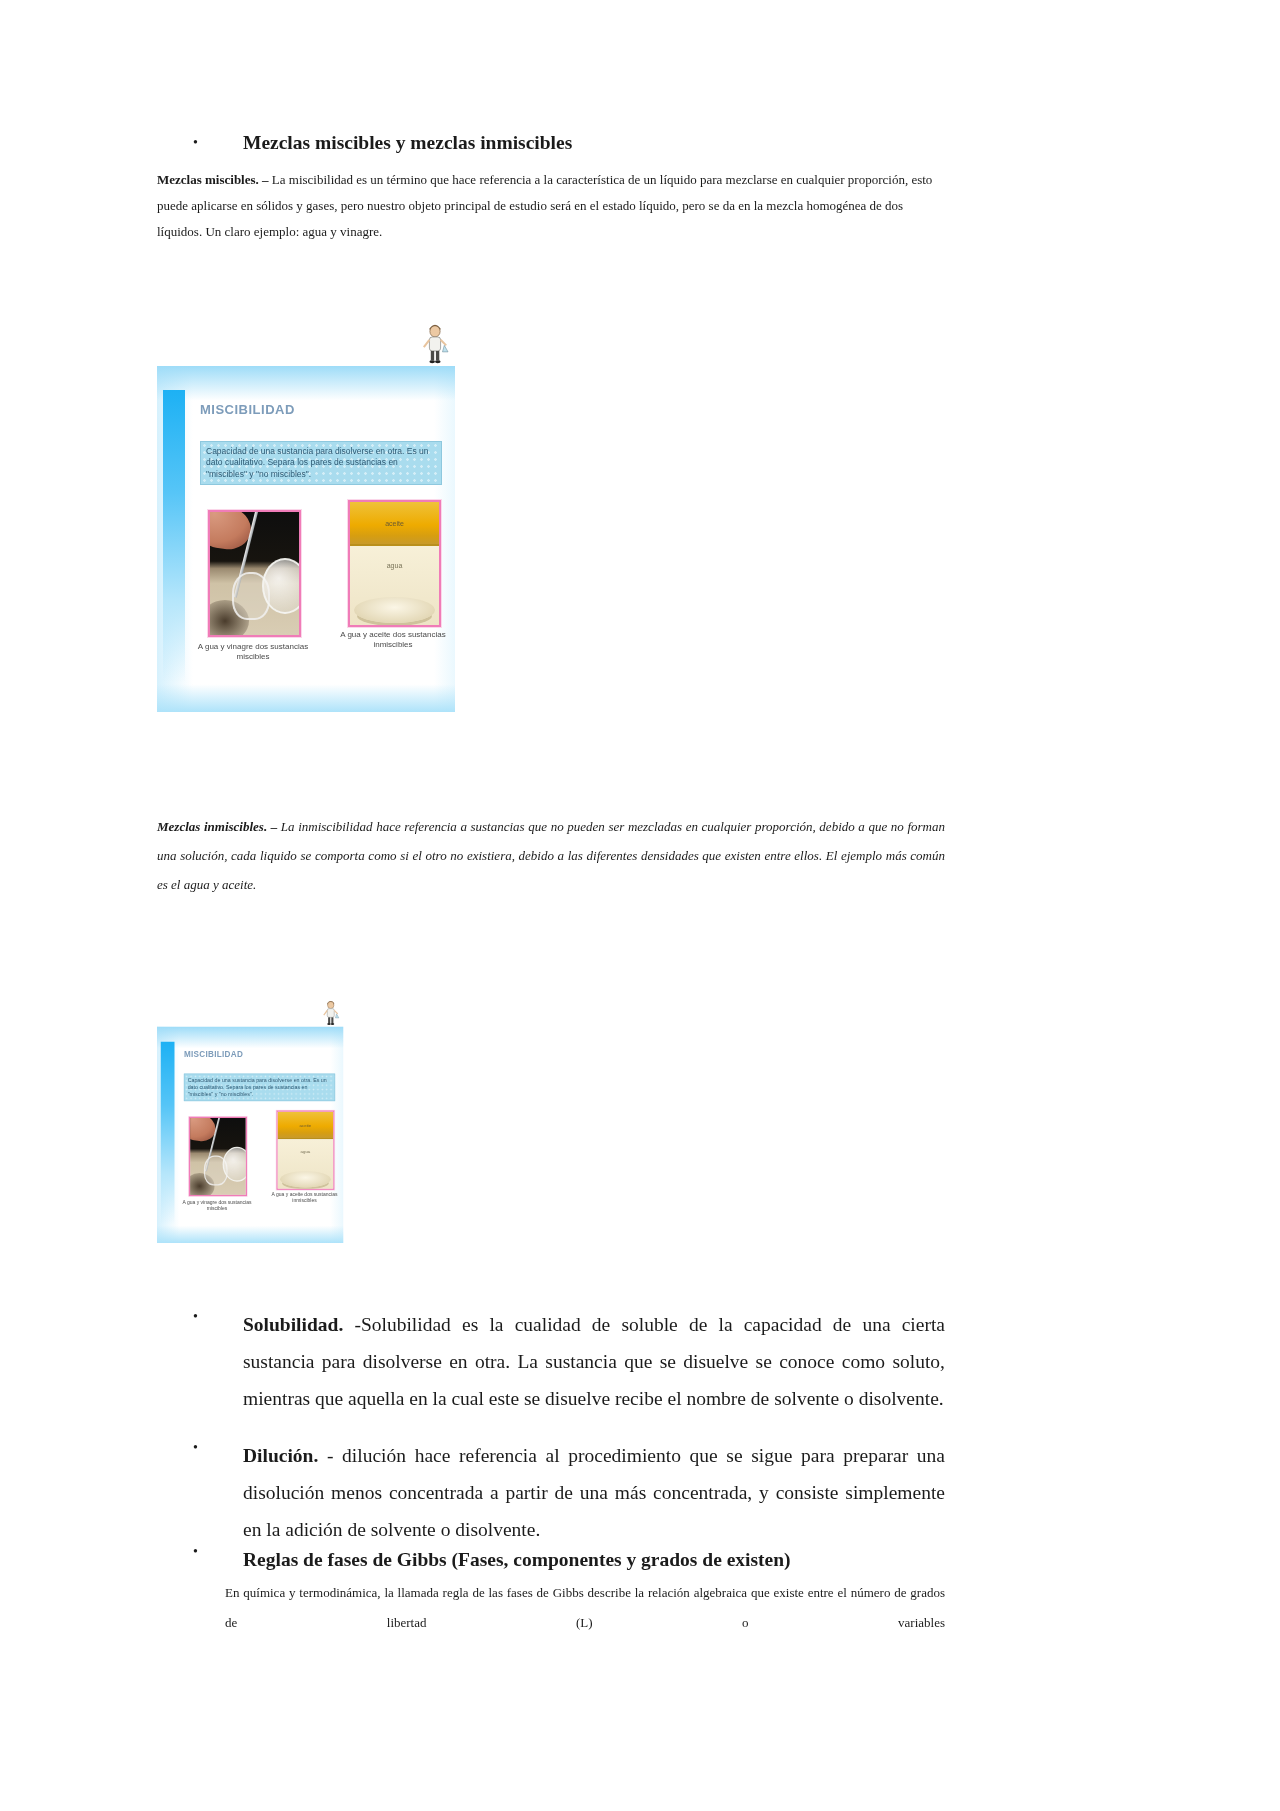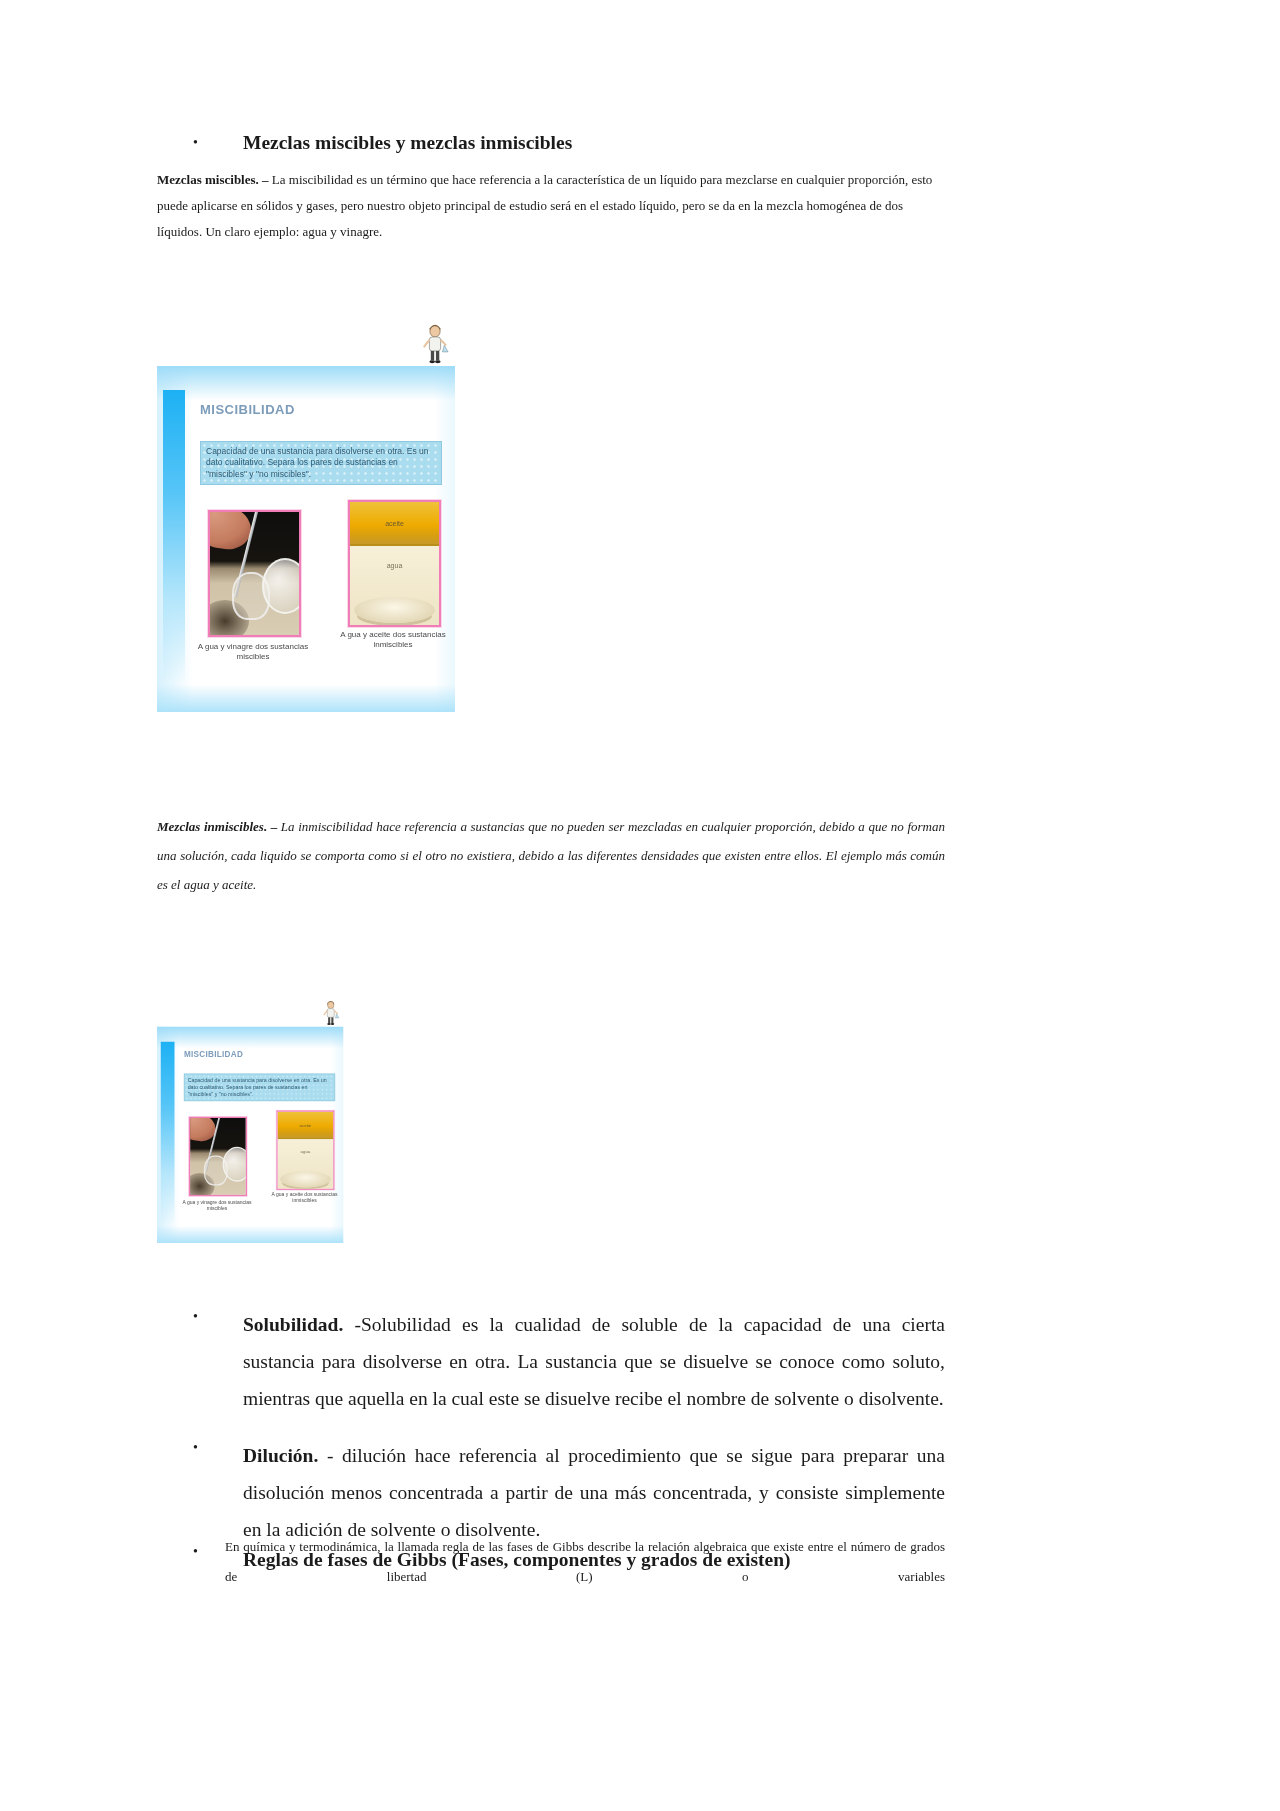--- a/index.html
+++ b/index.html
@@ -237,13 +237,13 @@
   </p>
 </div>
 
 <div class="bullet-row" style="top:1541px">
   <span class="bullet-mark">•</span>
   <p class="indented">
     <b>Reglas de fases de Gibbs (Fases, componentes y grados de existen)</b>
   </p>
 </div>
 
-<p class="para" id="para-gibbs-intro" style="top:1532px">En química y termodinámica, la llamada regla de las fases de Gibbs describe la relación algebraica que existe entre el número de grados de libertad (L) o variables</p>
+<p class="para" id="para-gibbs-intro" style="top:1578px">En química y termodinámica, la llamada regla de las fases de Gibbs describe la relación algebraica que existe entre el número de grados de libertad (L) o variables</p>
 
 </body></html>

